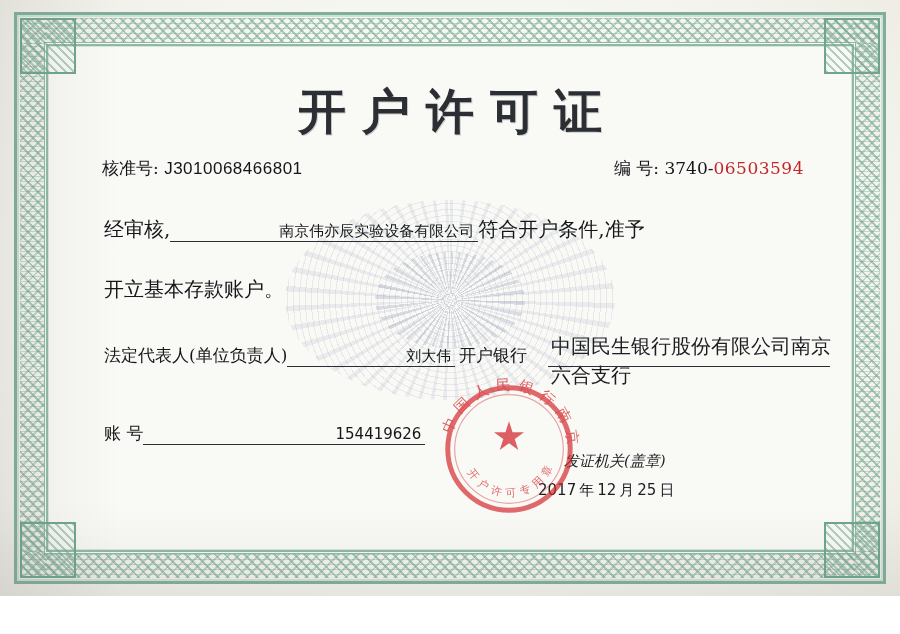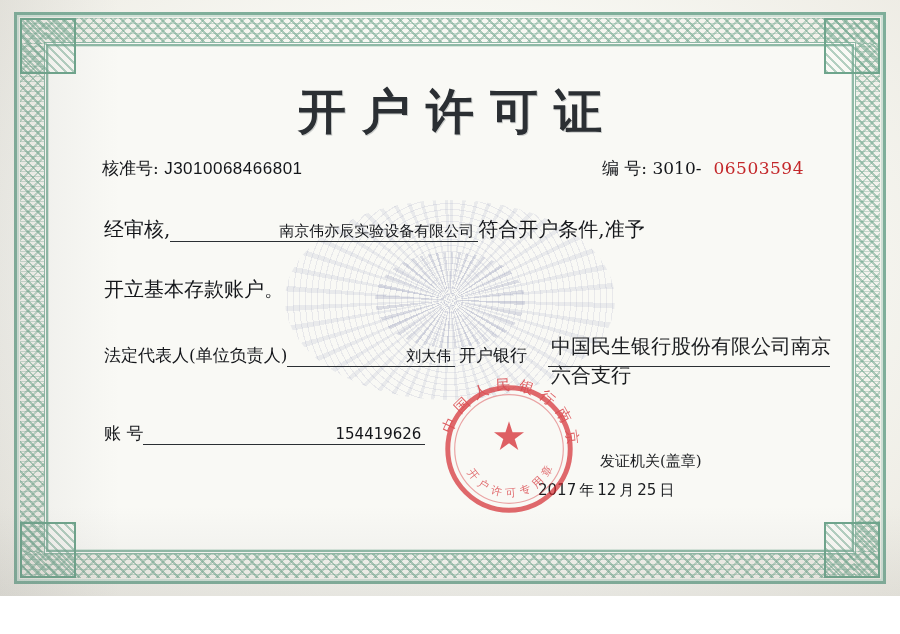--- a/index.html
+++ b/index.html
@@ -142,21 +142,20 @@
   }
   .approval-right {
     position: absolute;
     right: 10px; top: 0;
     white-space: nowrap;
     font-size: 17px;
   }
   .approval-right .serial-red {
     color: #c4282b;
     letter-spacing: .5px;
-    margin-left: 12px;
   }
 
   .para {
     position: absolute;
     font-size: 20px;
     font-family: "DejaVu Serif", "Liberation Serif", serif;
     white-space: nowrap;
   }
   .para-line1 { left: 58px; top: 172px; }
   .para-line2 { left: 58px; top: 232px; }
@@ -223,22 +222,23 @@
   .issuer-block {
     position: absolute;
     left: 468px;
     top: 408px;
     width: 290px;
     font-family: "DejaVu Serif", "Liberation Serif", serif;
     font-size: 15px;
     color: #1b1d20;
   }
   .issuer-line {
-    margin-left: 86px;
-    white-space: nowrap;
+    margin-left: 50px;
+    white-space: nowrap;
+    font-style: italic;
   }
   .date-line {
     margin-top: 10px;
     margin-left: 24px;
     white-space: nowrap;
     font-size: 15px;
   }
   .date-num {
     font-family: "DejaVu Sans", "Liberation Sans", sans-serif;
     font-size: 15px;
@@ -291,21 +291,21 @@
 
     <div class="doc-title">开户许可证</div>
 
     <div class="row-approval">
       <div class="approval-left">
         <span class="label">核准号:</span>
         <span class="value">J3010068466801</span>
       </div>
       <div class="approval-right">
         <span>编 号:</span>
-        <span>3010-</span><span class="serial-red">06503594</span>
+        <span>3740-</span><span class="serial-red">06503594</span>
       </div>
     </div>
 
     <div class="para para-line1">
       <span>经审核,</span><span class="fill company">南京伟亦辰实验设备有限公司</span><span>符合开户条件,准予</span>
     </div>
 
     <div class="para para-line2">开立基本存款账户。</div>
 
     <div class="row-rep">

